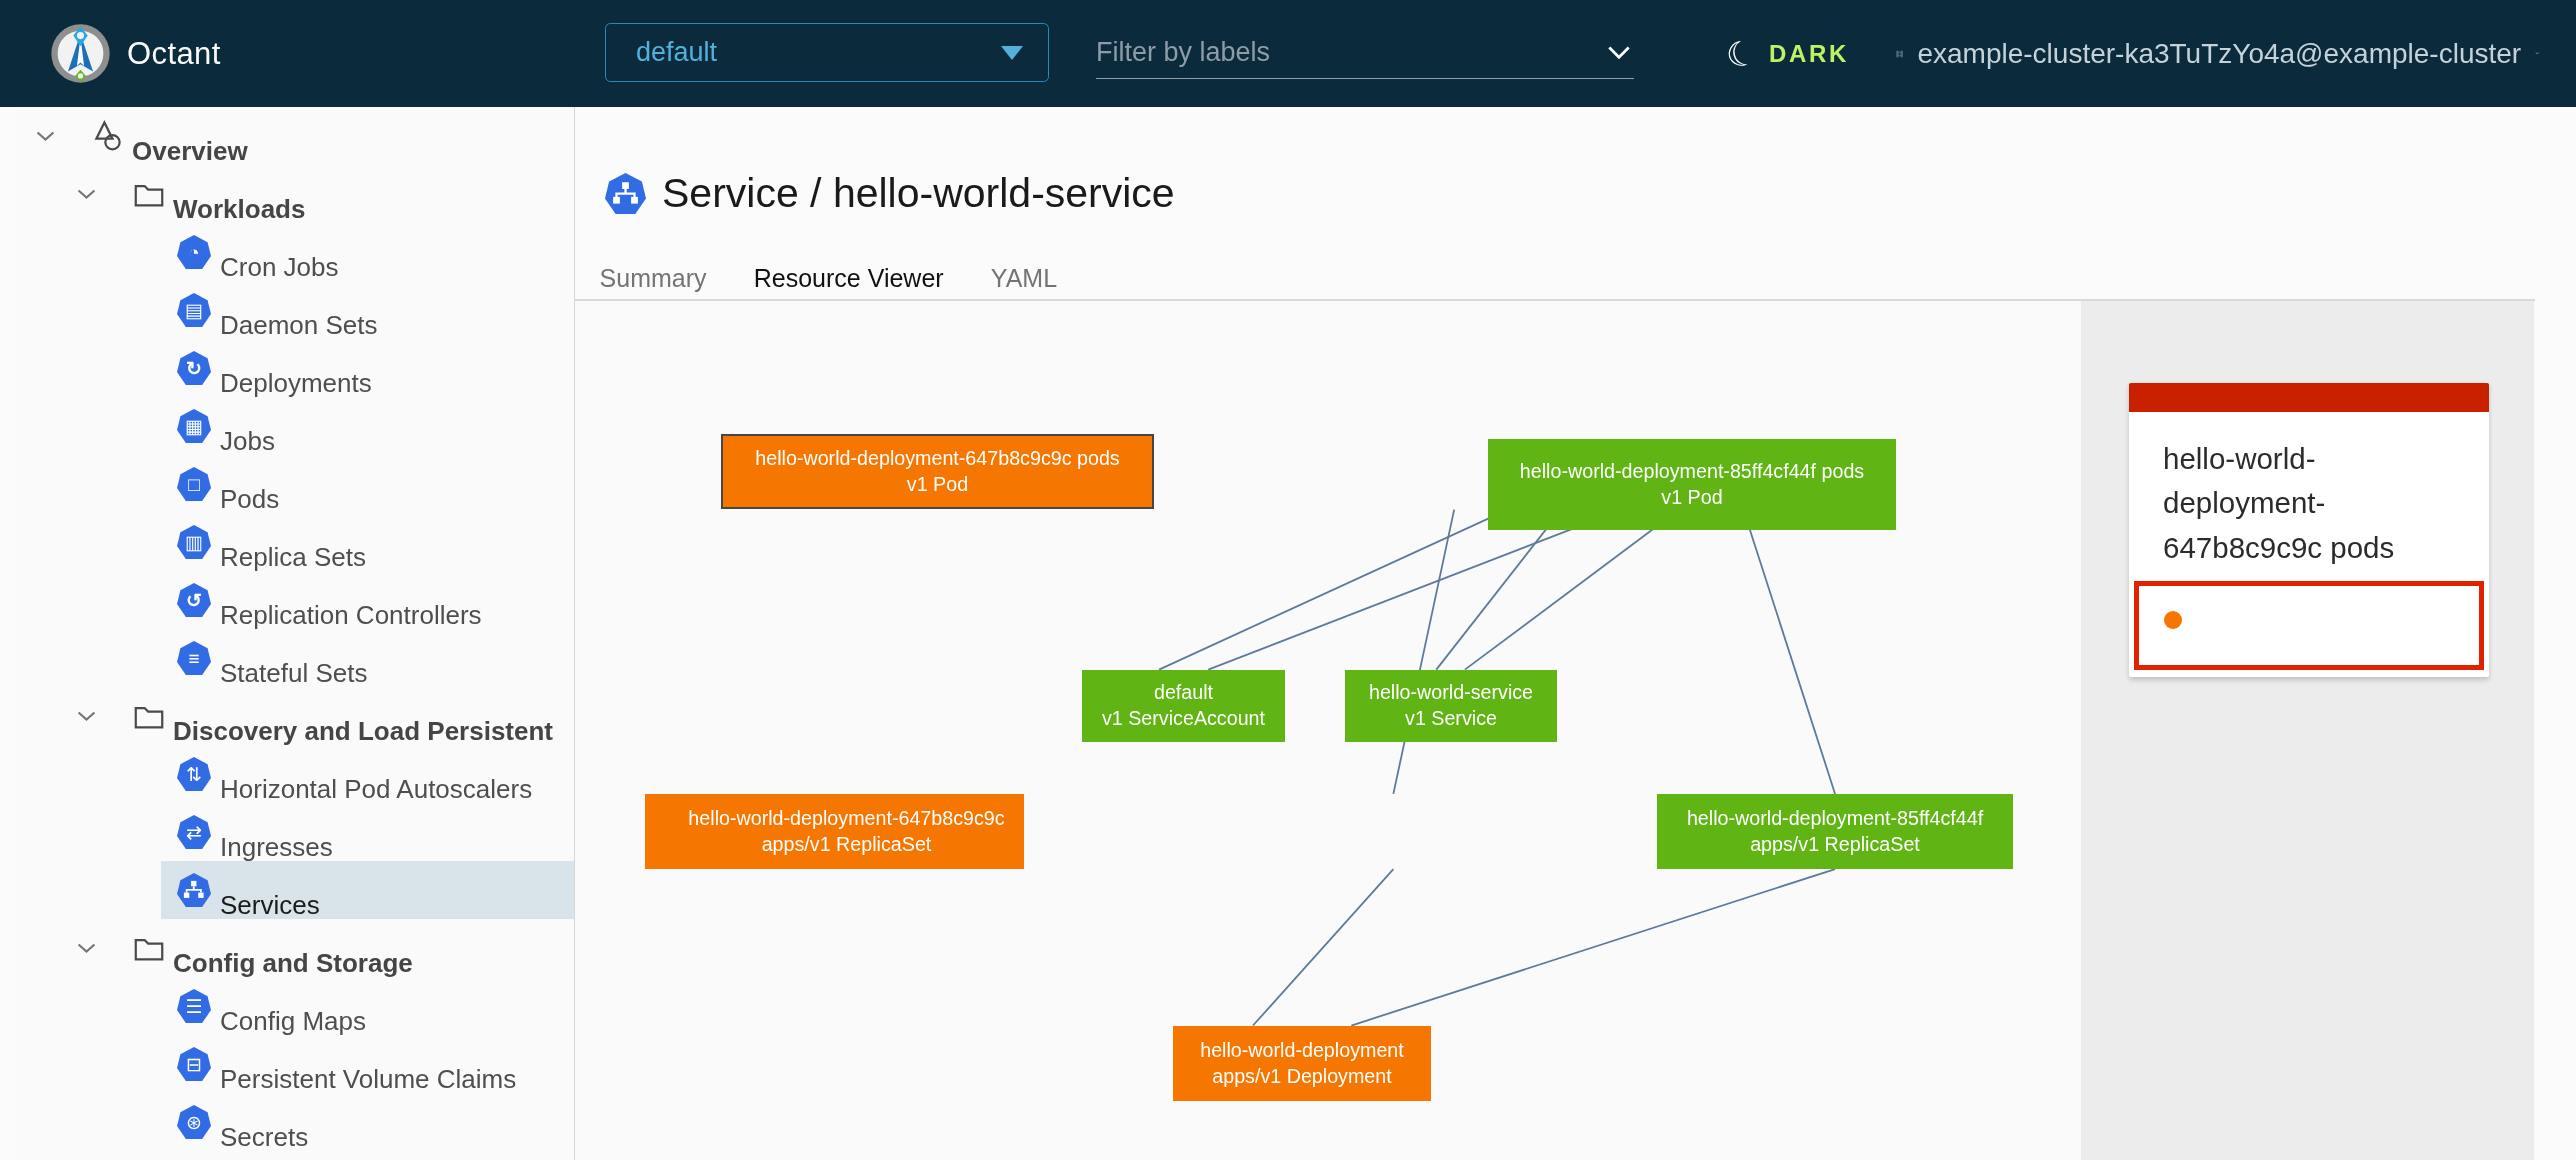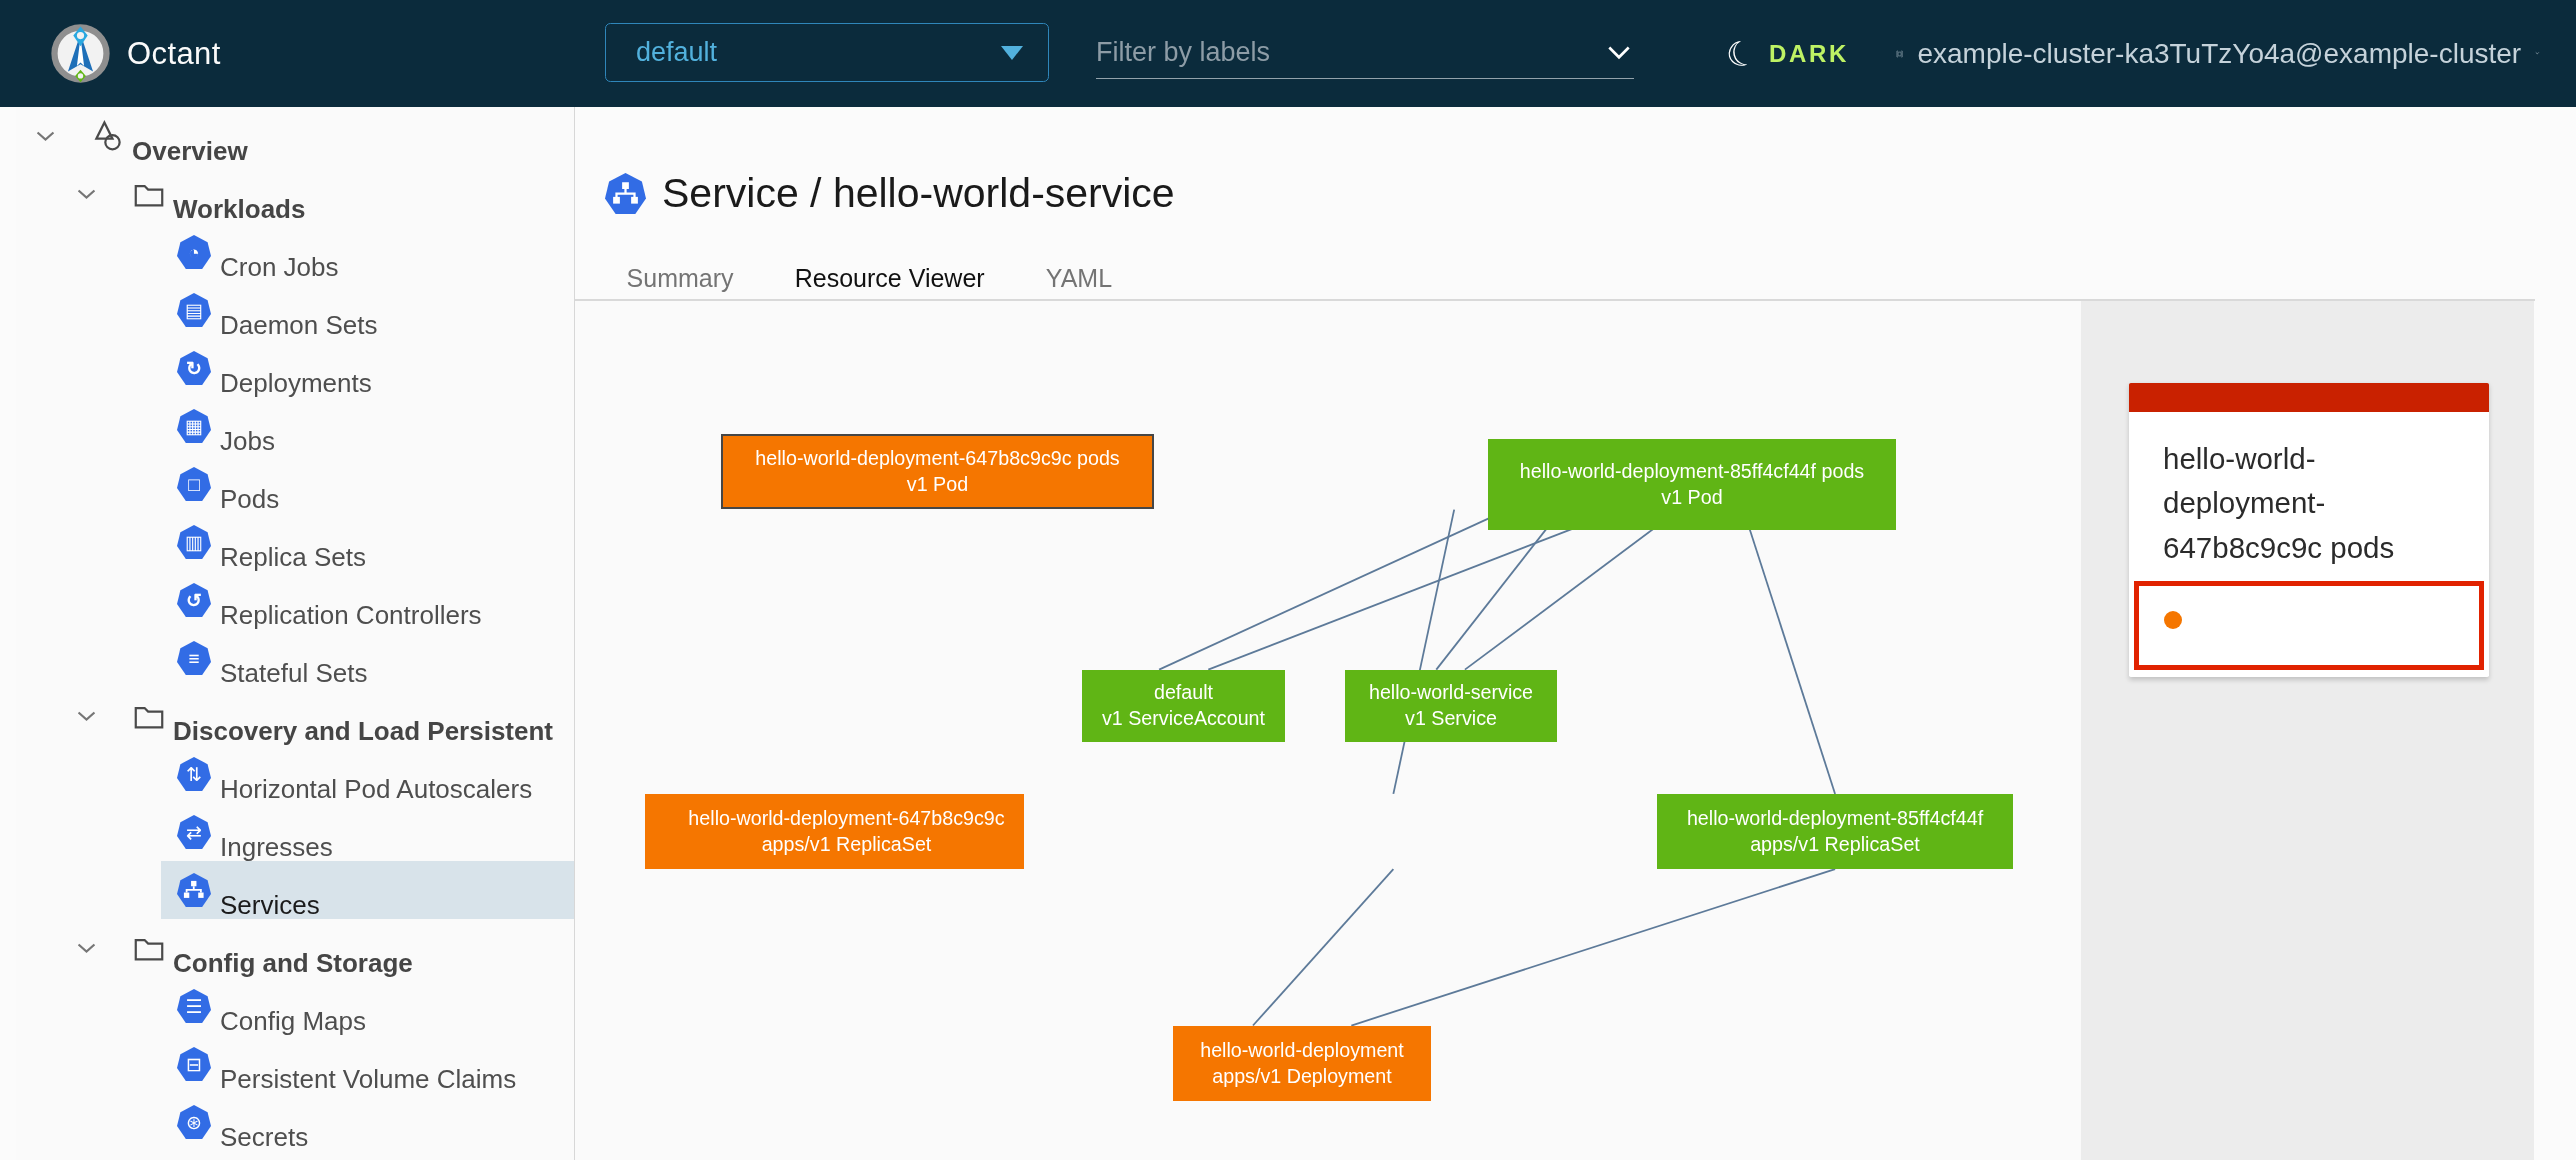--- a/index.html
+++ b/index.html
@@ -74,21 +74,21 @@
   .ic-secret::before { content:"⊛"; }
 
   
   .main { position:absolute; left:560px; top:107px; right:0; bottom:0; background:#fbfbfb; }
   .page-title-row { position:absolute; left:45px; top:63px; display:flex;
     align-items:center; gap:16px; }
   .title-icon { width:41px; height:41px; background:#326ce5; display:flex;
     align-items:center; justify-content:center;
     clip-path:polygon(50% 0%, 90% 21%, 100% 62%, 74% 100%, 26% 100%, 0% 62%, 10% 21%); }
   .page-title { font-size:41px; color:#1a1a1a; font-weight:400; }
-  .tabs { position:absolute; left:63px; top:157px; display:flex; gap:54px; }
+  .tabs { position:absolute; left:36px; top:157px; display:flex; gap:40px; }
   .tab { font-size:25px; color:#747474; padding:0 3.6px 19.7px 3.6px; cursor:pointer;
     position:relative; }
   .tab.active { color:#111111; font-weight:500; }
   .tab.active::after { content:""; position:absolute; left:-1.8px; right:-1.8px;
     bottom:0; height:5.4px; background:#2d85c4; }
   .tabs-divider { position:absolute; left:0; top:192px; width:1975px; height:1.8px;
     background:#d9d9d9; }
 
   
   .graph { position:absolute; left:0; top:194px; width:1521px; bottom:0;

